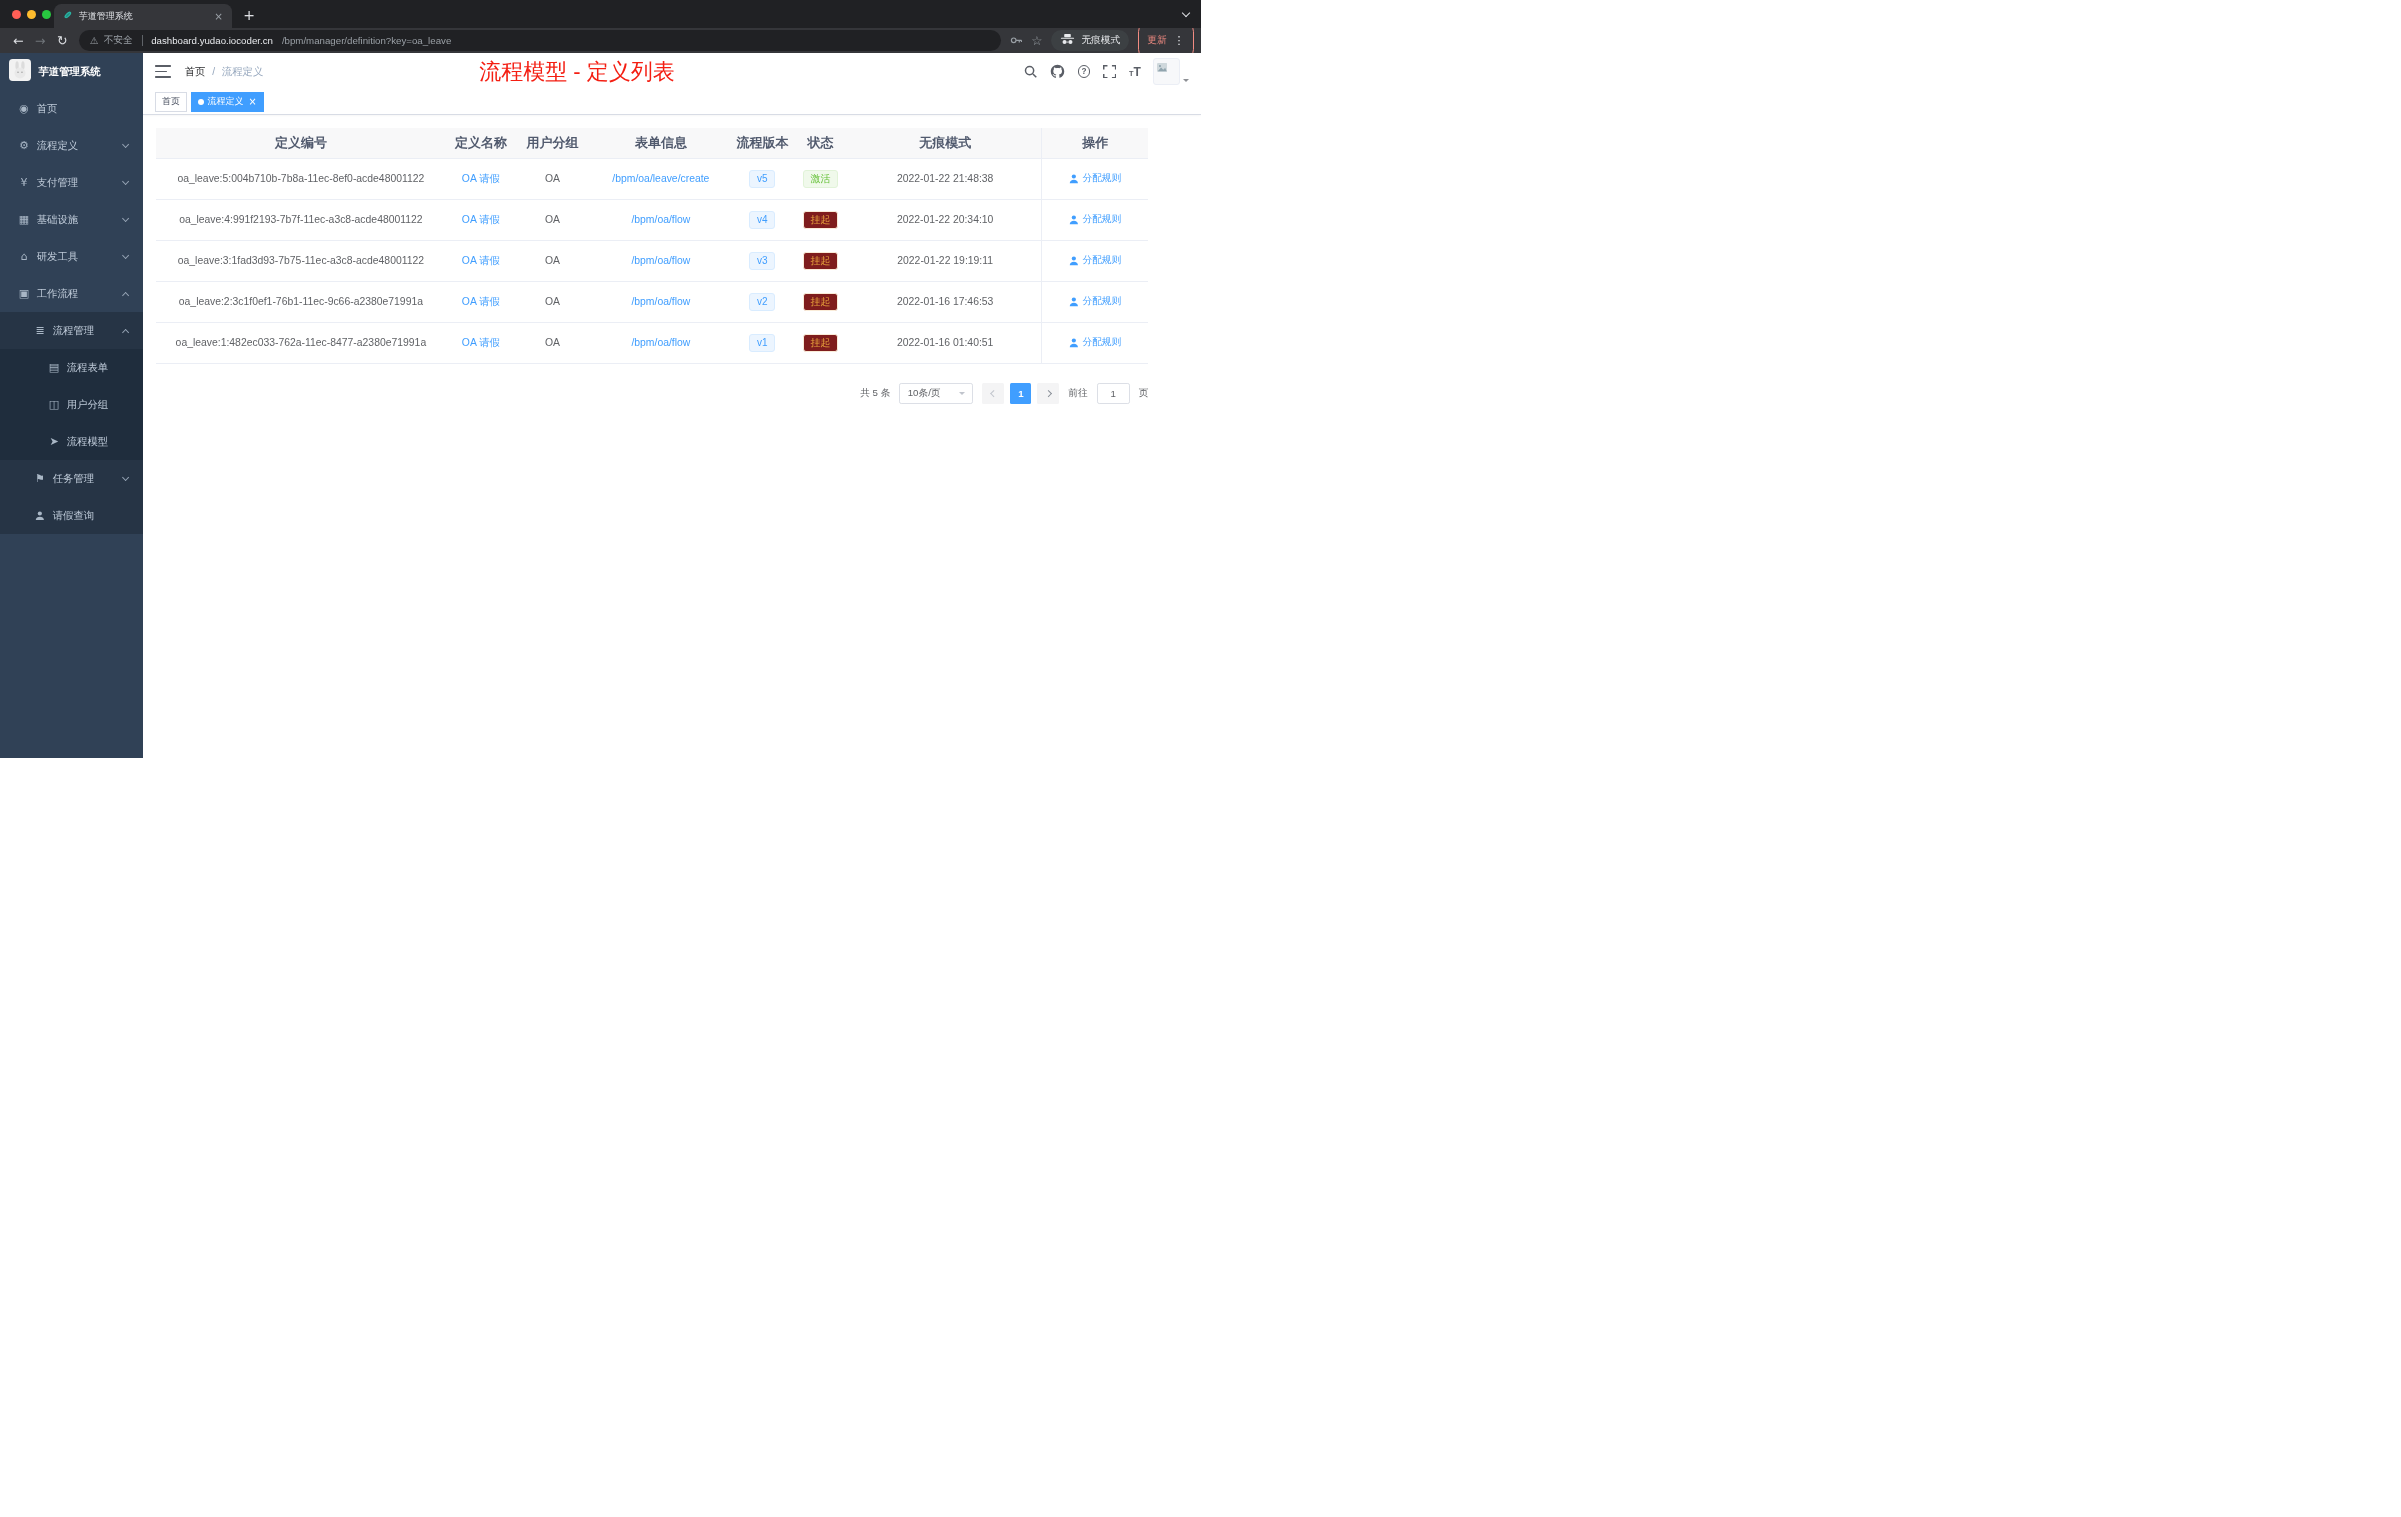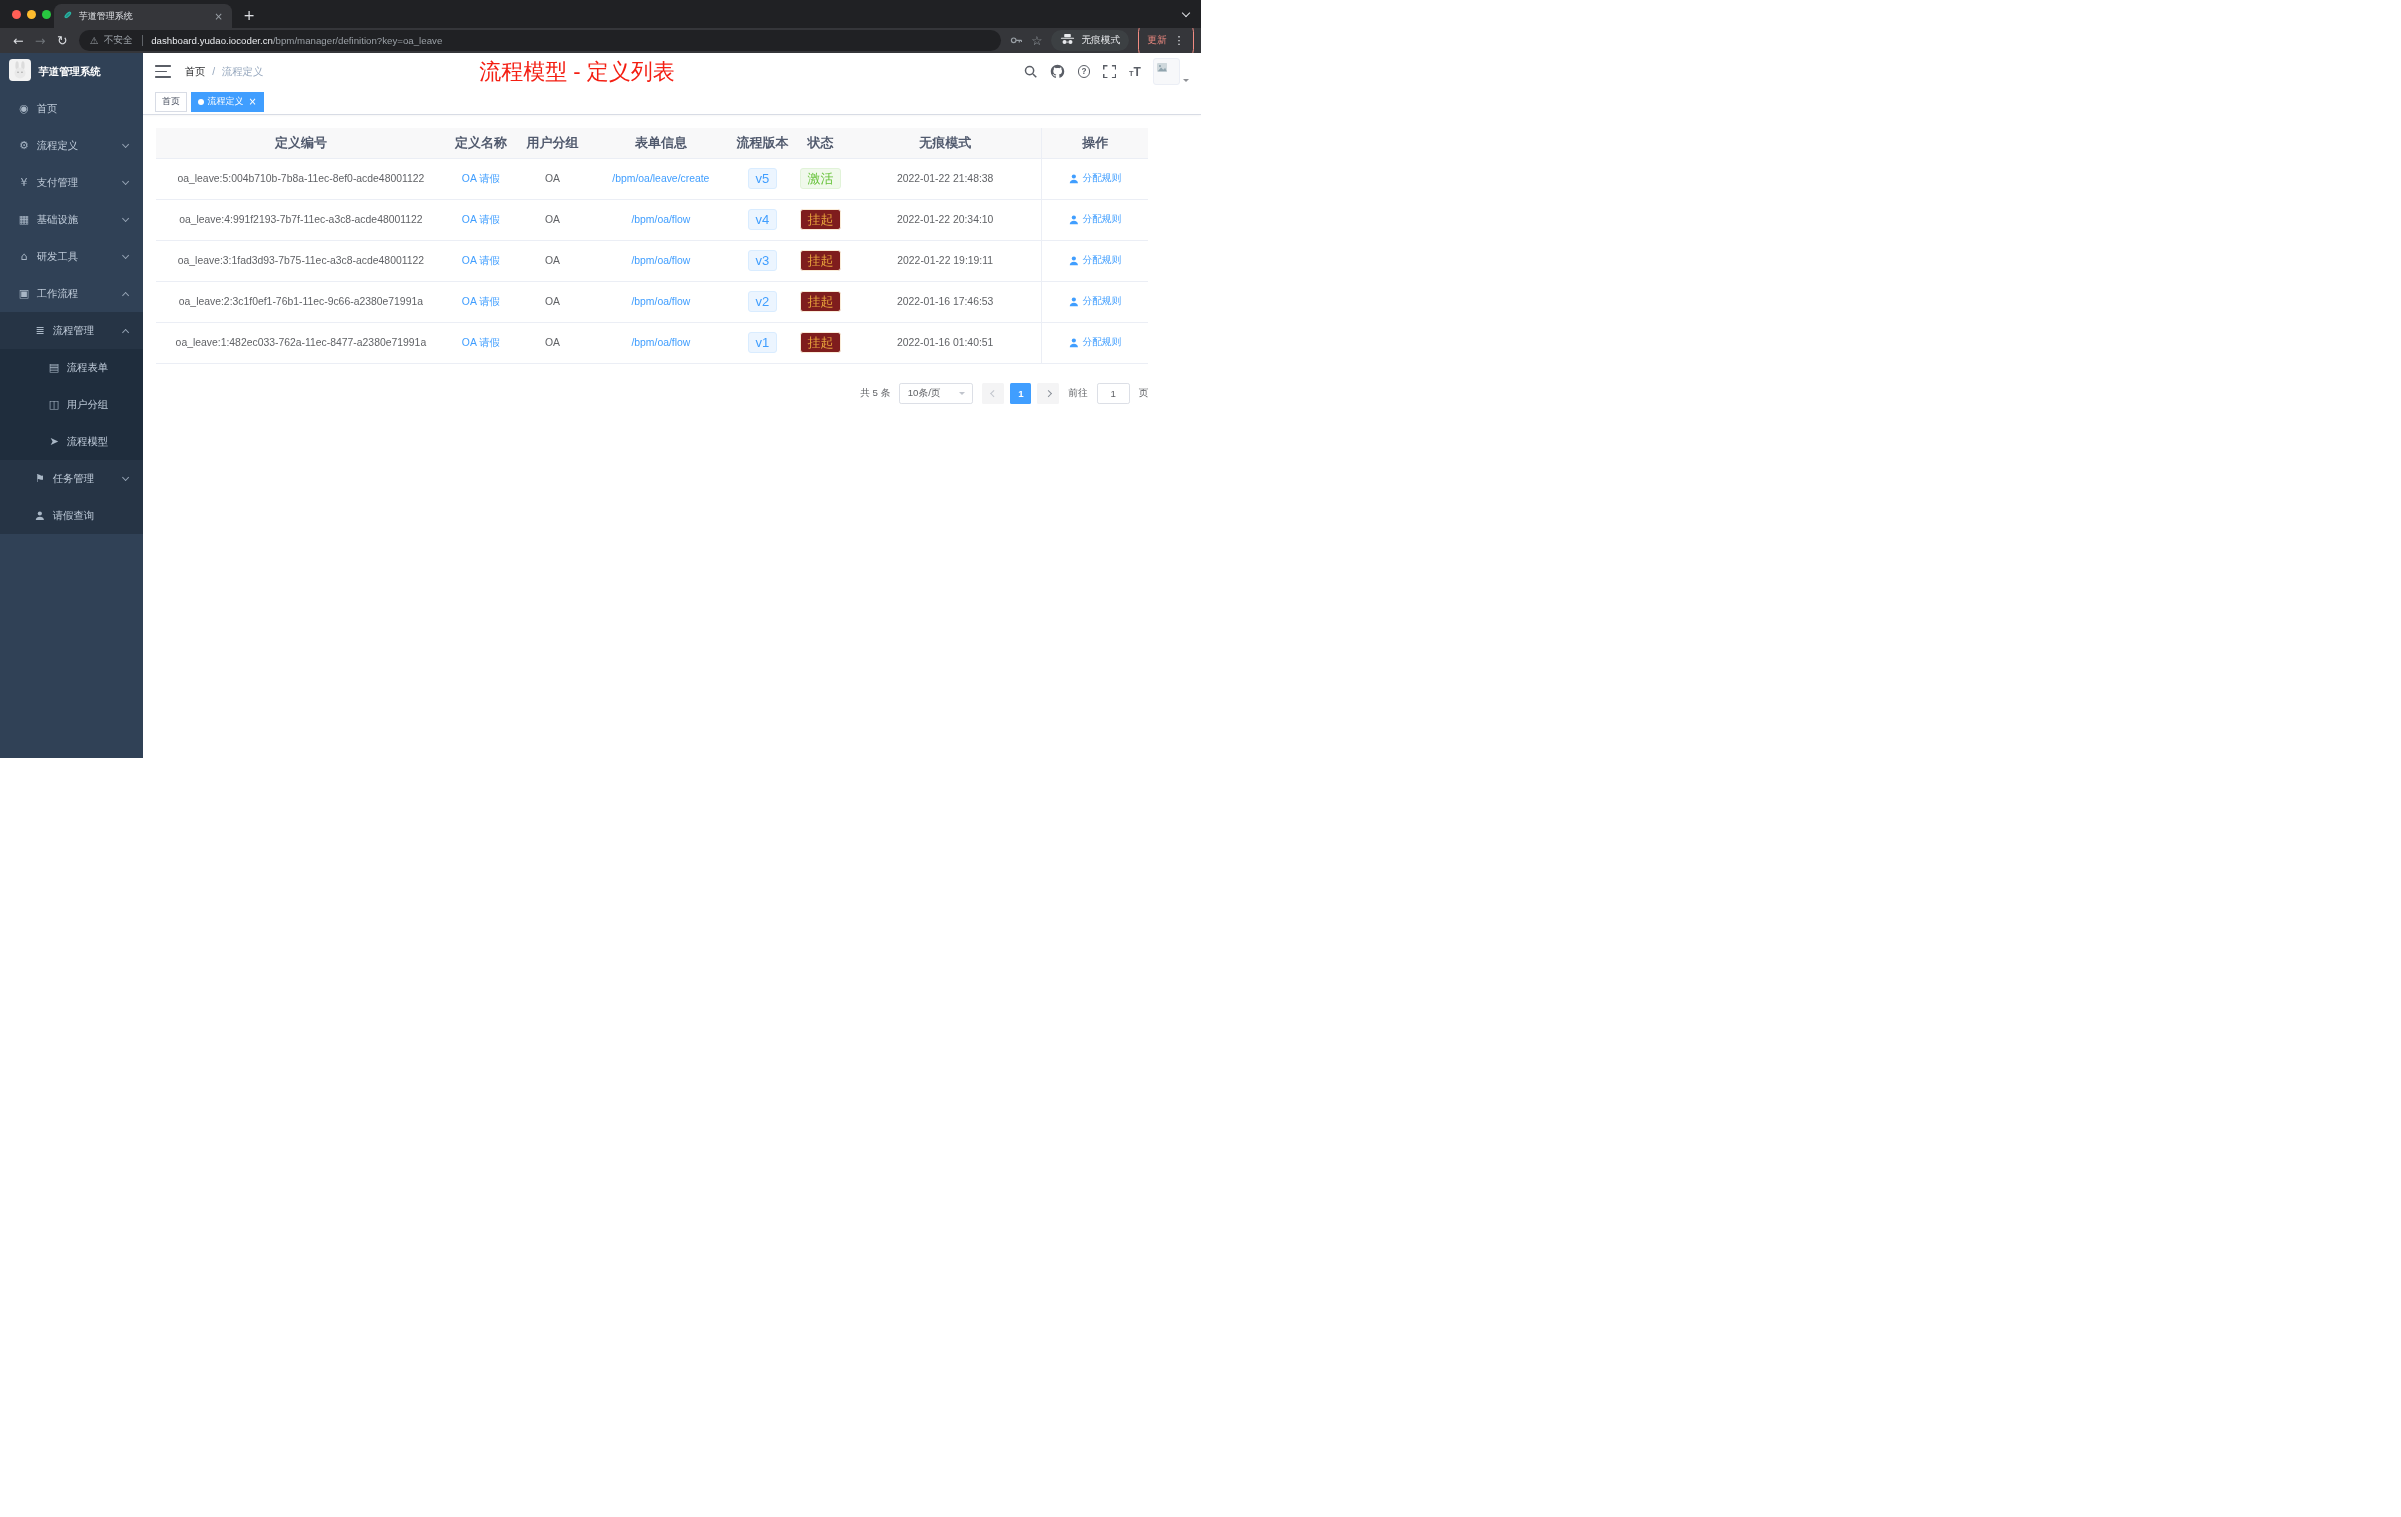--- a/index.html
+++ b/index.html
@@ -26,21 +26,21 @@
                border-right:1.3px solid #dfe1e5; border-bottom:1.3px solid #dfe1e5; transform:rotate(45deg); }
 
   .toolbar { height:25px; background:#35363a; display:flex; align-items:center; padding:0 7.4px; }
   .tool-btn { width:22px; height:22px; display:flex; align-items:center; justify-content:center;
               color:#dfe1e5; font-size:12.6px; cursor:pointer; }
   .tool-btn.disabled { color:#70757a; }
   .urlbar { flex:1; height:21px; margin:0 6px; background:#202124; border-radius:10.4px;
             display:flex; align-items:center; padding:0 10.4px; font-size:9.7px; color:#9aa0a6; gap:5.2px; cursor:text; }
   .url-divider { width:0.7px; height:10.4px; background:#5f6368; margin:0 3.7px; }
   .url-host { color:#e8eaed; }
-  .url-path { color:#9aa0a6; }
+  .url-path { color:#9aa0a6;margin-left:9px; }
   .toolbar-right { display:flex; align-items:center; gap:9px; margin-left:3px; }
   .incog { display:flex; align-items:center; gap:6px; color:#e8eaed; font-size:9.7px;
            background:#3c4043; height:21px; padding:0 9px; border-radius:10.4px; }
   .update-pill { height:37px; border:0.7px solid #f28b82; border-radius:9.7px; display:flex; align-items:center;
                  gap:6.7px; padding:0 8.2px; color:#f28b82; font-size:9.7px; cursor:pointer; }
   .kebab { color:#e8eaed; font-size:11px; }
 
   
   .app { display:flex; height:705px; }
   .sidebar { width:143px; background:#304156; flex-shrink:0; display:flex; flex-direction:column; }
@@ -93,21 +93,21 @@
 
   
   .app-container { padding:13.4px 53px 0 13.4px; }
   table { width:100%; border-collapse:collapse; table-layout:fixed; }
   thead th { height:30px; background:#f8f8f9; color:#515a6e; font-size:13px; font-weight:bold;
              border-bottom:0.7px solid #ebeef5; text-align:center; }
   tbody td { height:41px; border-bottom:0.7px solid #ebeef5; text-align:center; font-size:10.4px; color:#606266;
              overflow:hidden; white-space:nowrap; }
   th.op, td.op { border-left:0.7px solid #ebeef5; }
   .link { color:#409eff; cursor:pointer; }
-  .el-tag { display:inline-block; padding:3px 6.7px; font-size:13px; border-radius:3px; border:0.7px solid; line-height:1; }
+  .el-tag { display:inline-block; padding:3px 6.7px; font-size:10px; border-radius:3px; border:0.7px solid; line-height:1; }
   .tag-version { color:#409eff; background:#ecf5ff; border-color:#d9ecff; }
   .tag-success { color:#67c23a; background:#f0f9eb; border-color:#e1f3d8; }
   .tag-warning { color:#e6a23c; background:#7f1d1d; border-color:#faecd8; }
   .action-link { color:#409eff; font-size:9.7px; display:inline-flex; align-items:center; gap:3.7px; cursor:pointer; }
 
   
   .pagination { margin-top:19.3px; display:flex; align-items:center; justify-content:flex-end;
                 gap:9px; font-size:9.7px; color:#606266; }
   .page-size-select { width:74px; height:21px; border:0.7px solid #dcdfe6; border-radius:2.2px;
                       display:flex; align-items:center; justify-content:space-between; padding:0 7.4px;

